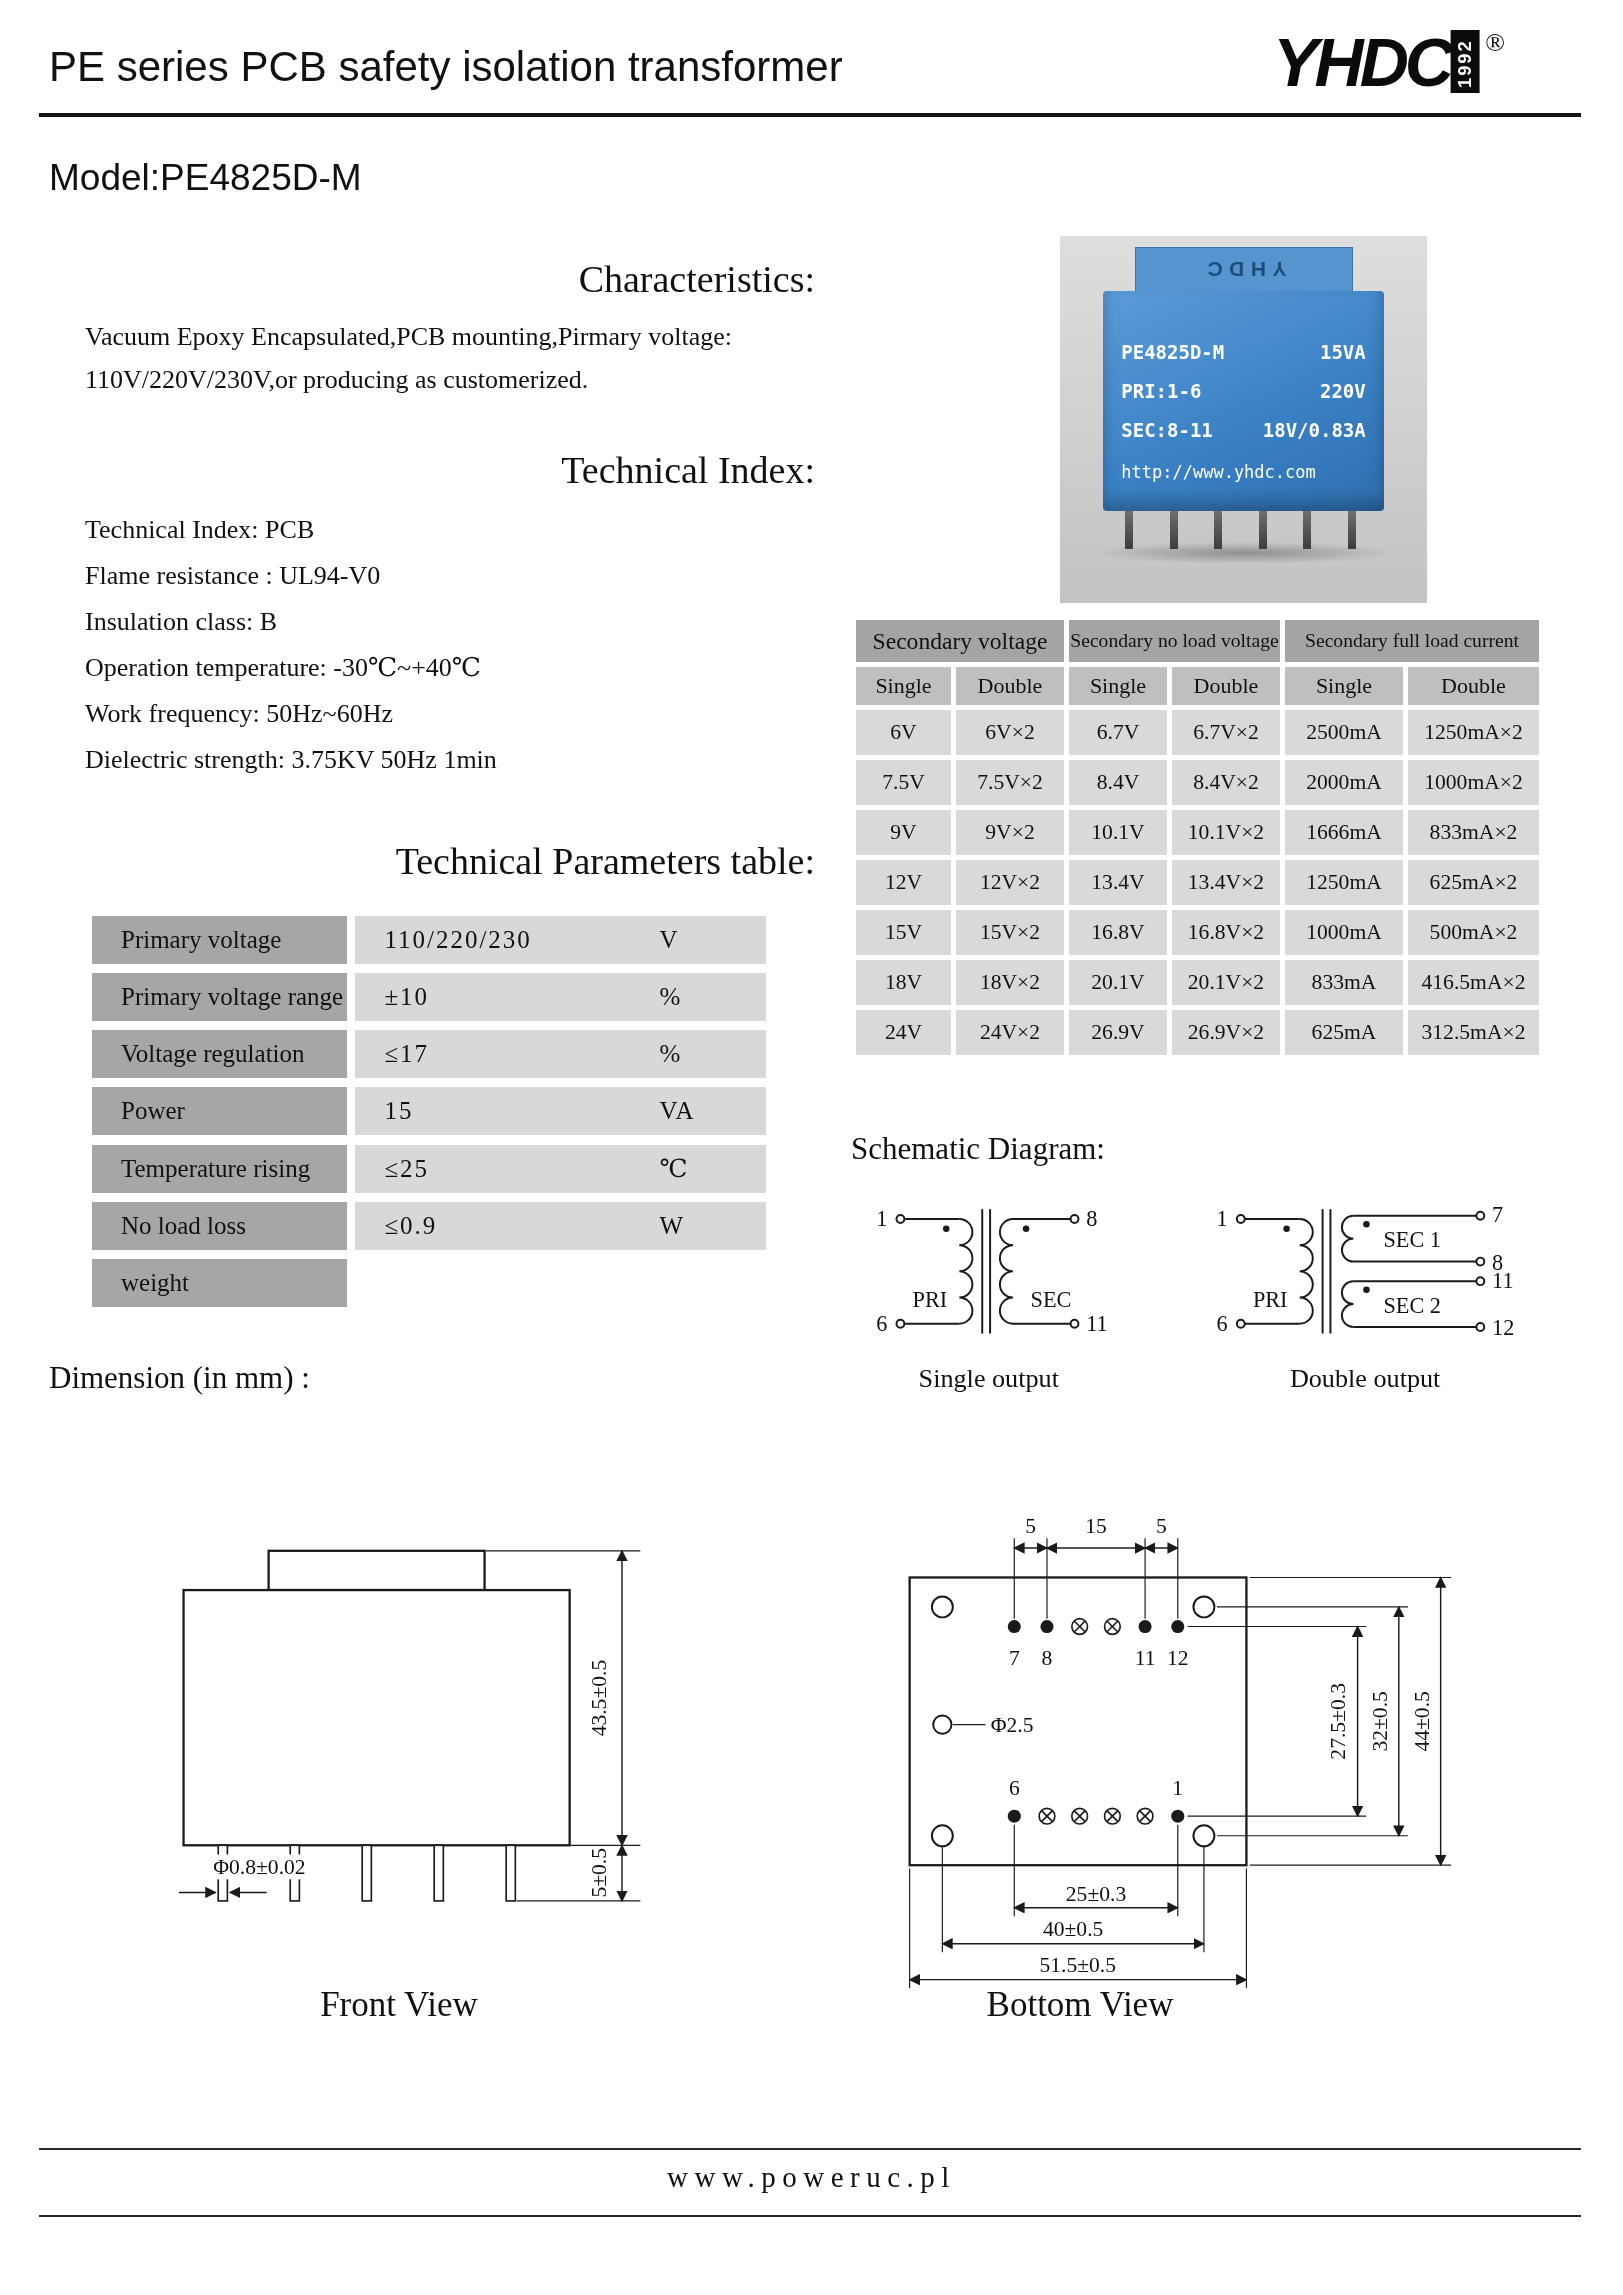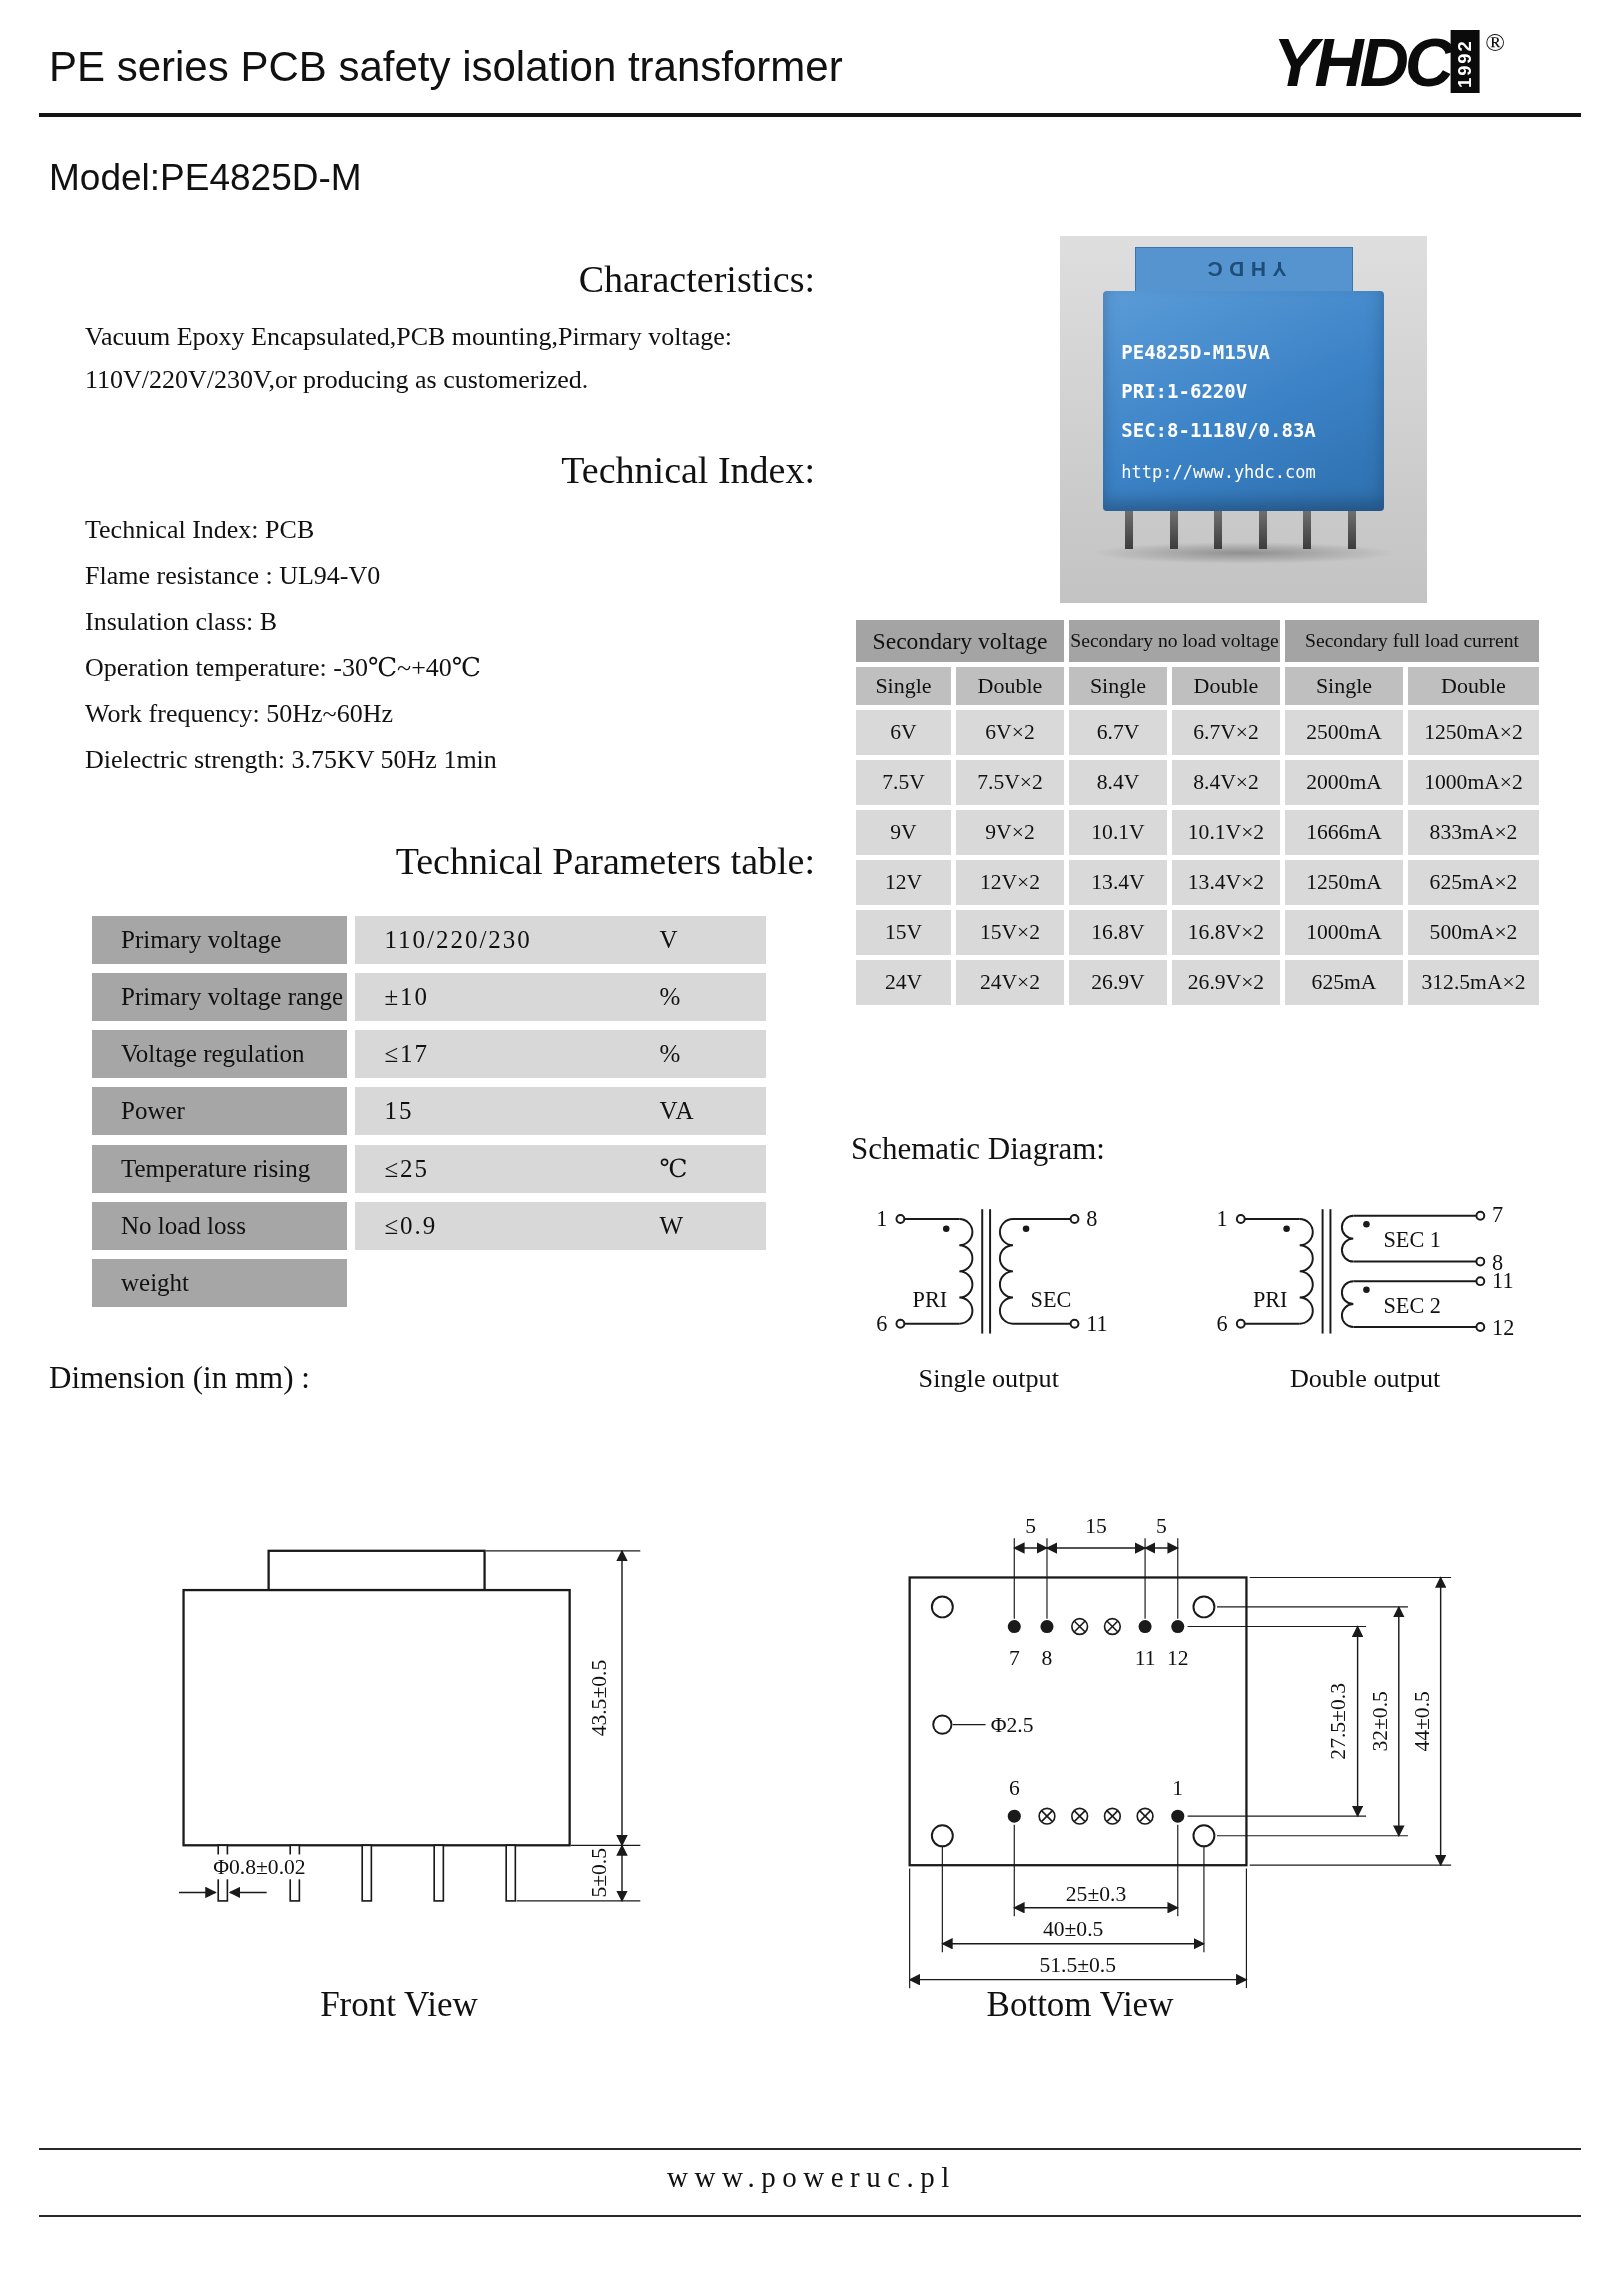--- a/index.html
+++ b/index.html
@@ -41,21 +41,21 @@
   .lid{position:absolute;left:75px;top:10.5px;width:216px;height:43px;background:#5694cf;
        border:1.3px solid #3c73a8;display:flex;align-items:center;justify-content:center;}
   .lid-brand{transform:rotate(180deg);color:#1d4e79;font-family:"Liberation Sans",sans-serif;
              font-weight:700;font-size:21px;letter-spacing:6.5px;}
   .strip{position:absolute;left:75px;top:55px;width:216px;height:22px;background:#3b80c2;
          display:flex;align-items:center;justify-content:space-around;padding:0 11.8px;}
   .strip .dot{width:6.5px;height:10.5px;background:rgba(255,255,255,.85);border-radius:1.3px;}
   .tbody{position:absolute;left:43px;top:55px;width:281px;height:220px;border-radius:3.9px;
          background:linear-gradient(155deg,#5b9cd8 0%,#3b82c6 55%,#2e6fae 100%);
          box-shadow:inset 0 -9.2px 15.7px rgba(0,0,0,.25);}
-  .tline{position:absolute;left:18.3px;right:18.3px;display:flex;
+  .tline{position:absolute;left:18.3px;right:18.3px;display:flex;justify-content:space-between;
          color:#fff;font-family:"DejaVu Sans Mono","Liberation Mono",monospace;font-size:19px;font-weight:700;}
   .tline.c{font-size:17px;font-weight:400;}
   .pin{position:absolute;top:275px;width:7.9px;height:38px;background:linear-gradient(180deg,#6f6f6f,#3c3c3c);}
   .shadow{position:absolute;left:29.5px;top:306px;width:308px;height:22px;
           background:radial-gradient(ellipse at center,rgba(0,0,0,.28) 0%,rgba(0,0,0,0) 70%);}
 
   
   .sectable{position:absolute;left:851px;top:615px;border-collapse:separate;border-spacing:5.2px;}
   .sectable th,.sectable td{font-weight:400;text-align:center;vertical-align:middle;padding:0;}
   .gh th{background:#a4a4a4;height:42px;font-size:23.6px;}
@@ -257,20 +257,28 @@
       <td>1250mA</td>
       <td>625mA×2</td>
     </tr>
     <tr class="dr">
       <td>15V</td>
       <td>15V×2</td>
       <td>16.8V</td>
       <td>16.8V×2</td>
       <td>1000mA</td>
       <td>500mA×2</td>
+    </tr>
+    <tr class="dr">
+      <td>18V</td>
+      <td>18V×2</td>
+      <td>20.1V</td>
+      <td>20.1V×2</td>
+      <td>833mA</td>
+      <td>416.5mA×2</td>
     </tr>
     <tr class="dr">
       <td>24V</td>
       <td>24V×2</td>
       <td>26.9V</td>
       <td>26.9V×2</td>
       <td>625mA</td>
       <td>312.5mA×2</td>
     </tr>
   </tbody>

